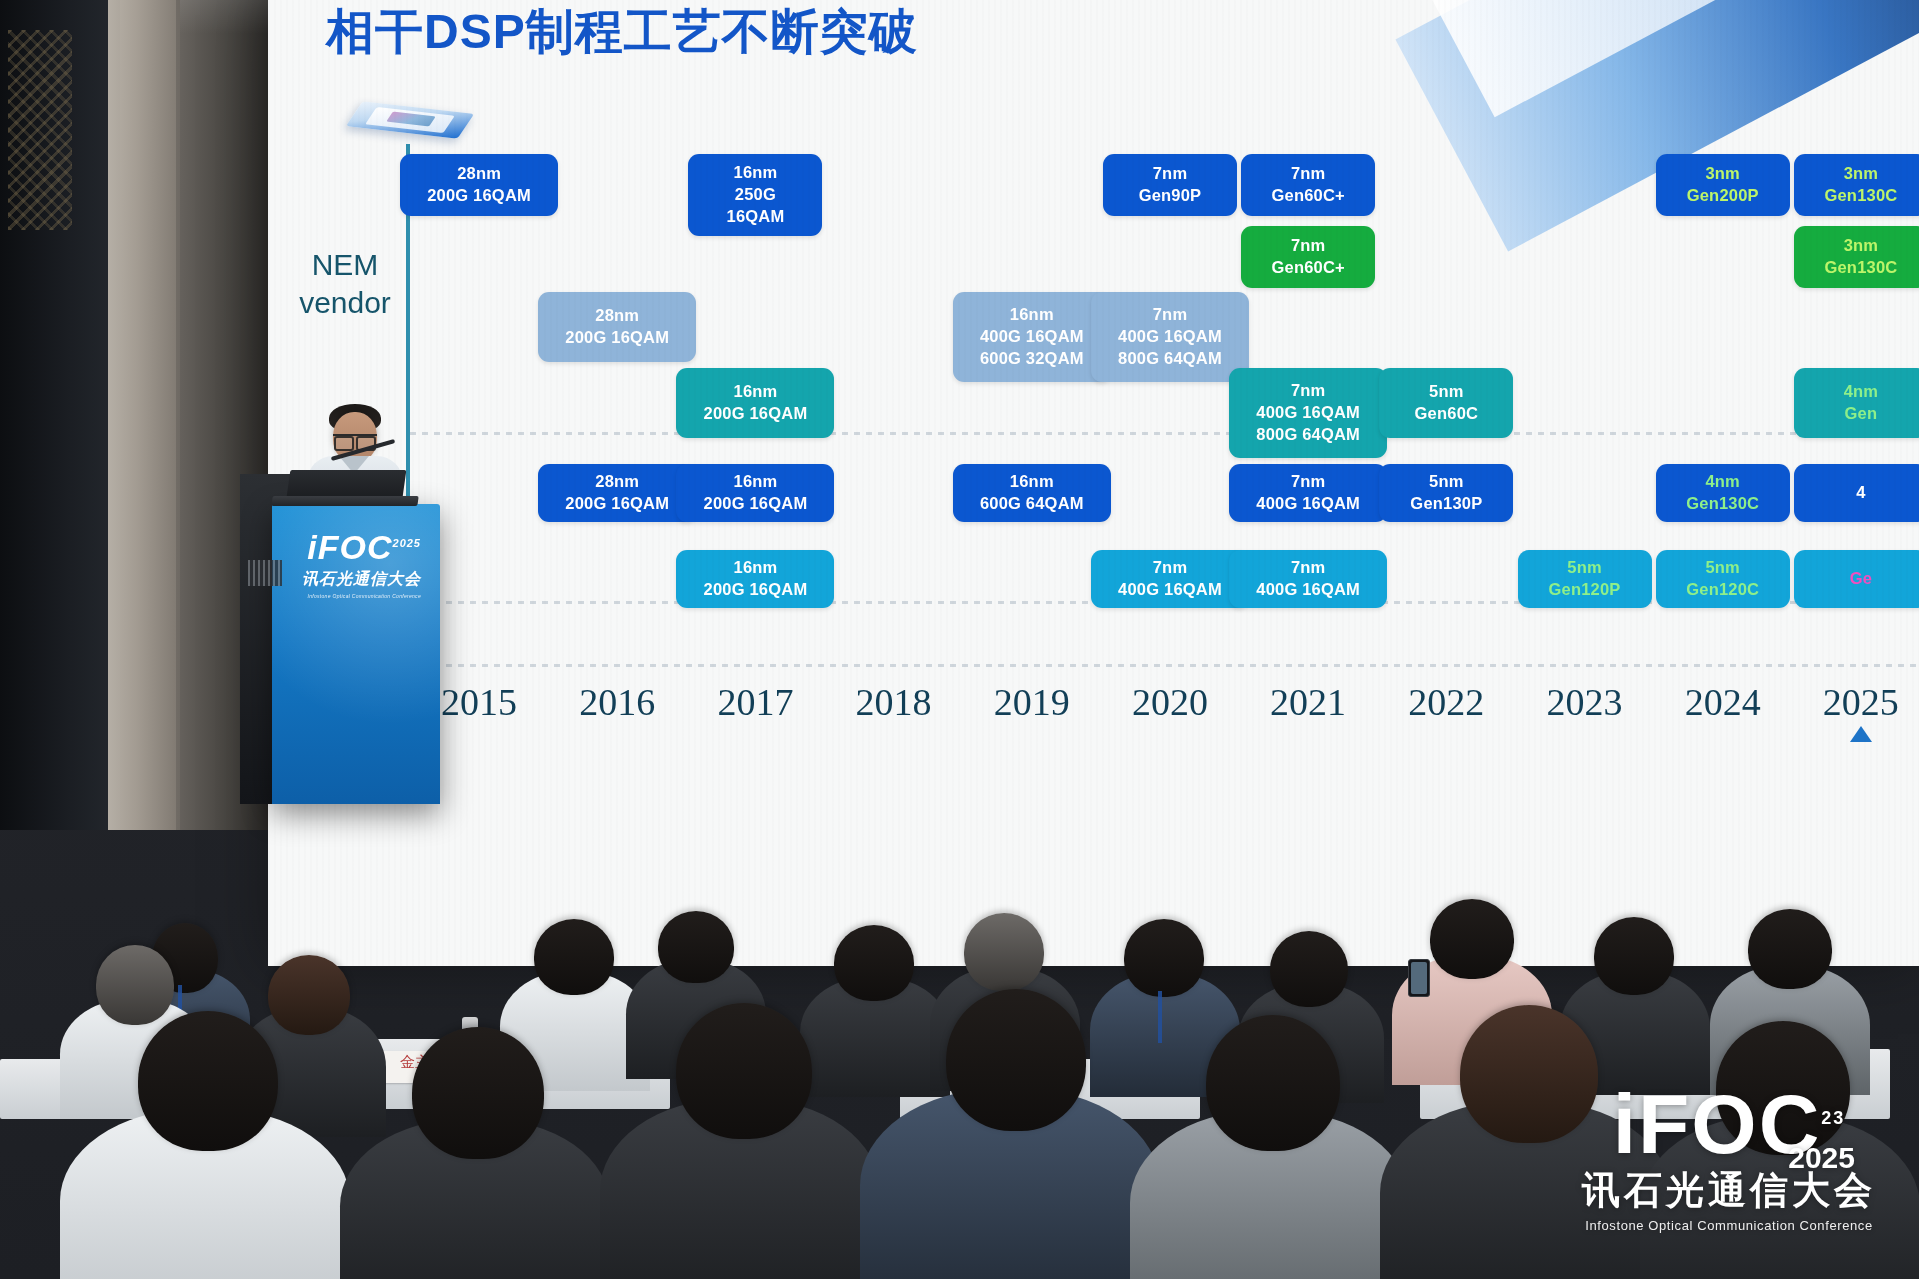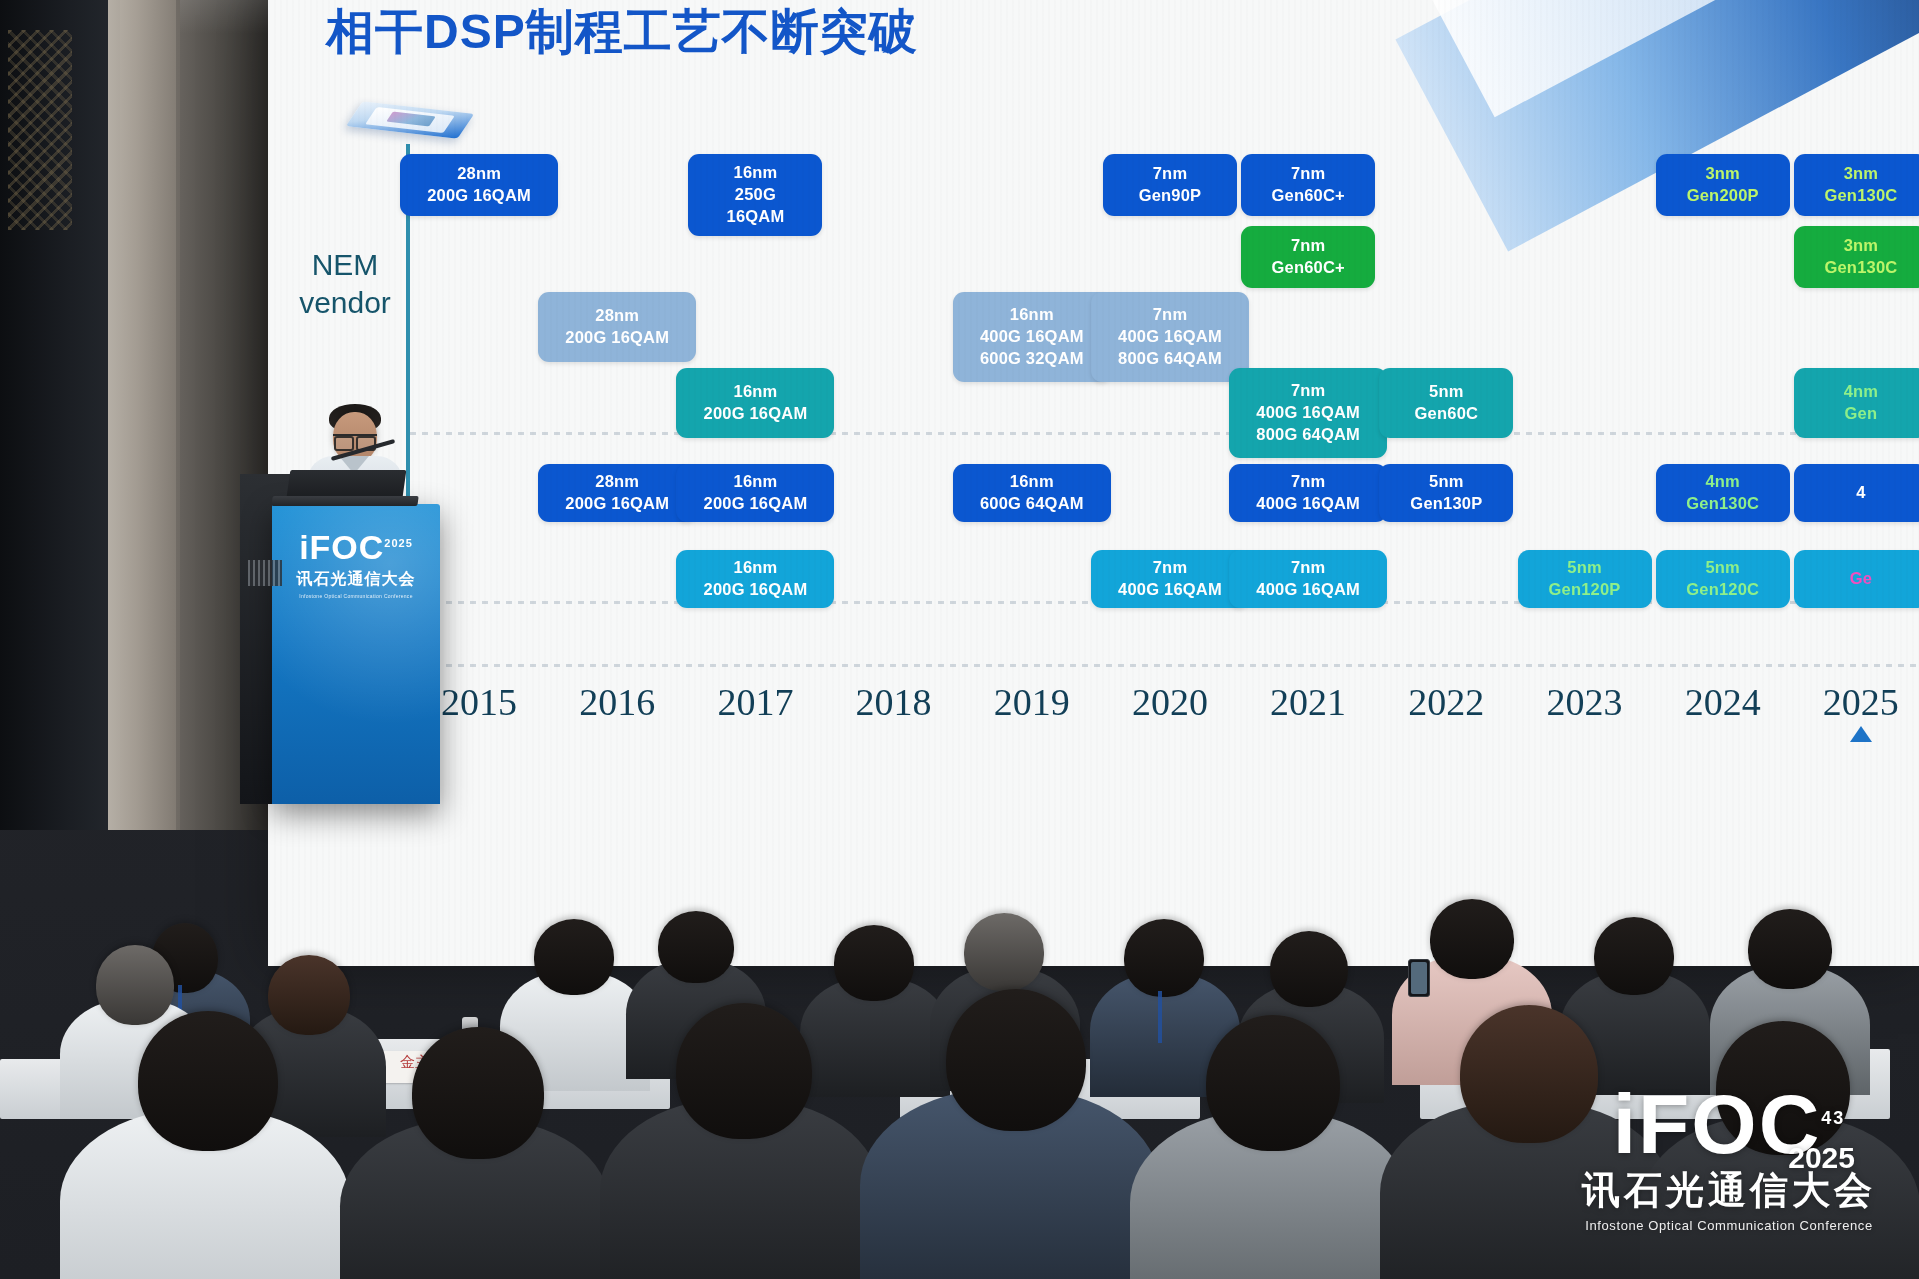--- a/index.html
+++ b/index.html
@@ -166,21 +166,21 @@
     background:linear-gradient(180deg,#1b8fd6 0%, #1478c4 45%, #0d5fa8 100%);
     border-radius:3px 3px 0 0;
     box-shadow:0 10px 30px rgba(0,0,0,.45);
   }
   #podium .glow{
     position:absolute; inset:0;
     background:radial-gradient(circle at 70% 20%, rgba(255,255,255,.22), rgba(255,255,255,0) 60%);
   }
   #podium .logo{
     position:absolute; left:50%; top:26px; transform:translateX(-50%);
-    width:130px; text-align:center; color:#fff;
+    width:130px; text-align:right; color:#fff;font-style:italic;
   }
   #podium .logo .mark{ font-size:34px; font-weight:bold; letter-spacing:1px; line-height:1; }
   #podium .logo .mark sup{ font-size:11px; vertical-align:super; }
   #podium .logo .cn{ font-size:16px; font-weight:bold; margin-top:5px; letter-spacing:1px; }
   #podium .logo .en{ font-size:5px; margin-top:3px; opacity:.85; letter-spacing:.3px; }
 
   .podium-dark{
     position:absolute; left:240px; top:474px; width:52px; height:330px; z-index:58;
     background:linear-gradient(180deg,#2c2f33,#14161a);
   }
@@ -559,18 +559,18 @@
 
   <div class="shoulders" style="left:1380px;top:342px; width:290px;height:200px;"></div>
   <div class="head brown" style="left:1460px;top:246px; width:138px;height:138px;"></div>
 
   <div class="shoulders" style="left:1640px;top:356px; width:280px;height:200px;"></div>
   <div class="head" style="left:1716px;top:262px; width:134px;height:134px;"></div>
 </div>
 
 <div id="watermark">
   <div class="mark">
-    <span>iFOC</span><span class="sup">43</span>
+    <span>iFOC</span><span class="sup">23</span>
   </div>
   <div class="yr">2025</div>
   <div class="cn">讯石光通信大会</div>
   <div class="en">Infostone Optical Communication Conference</div>
 </div>
 
 </body></html>

